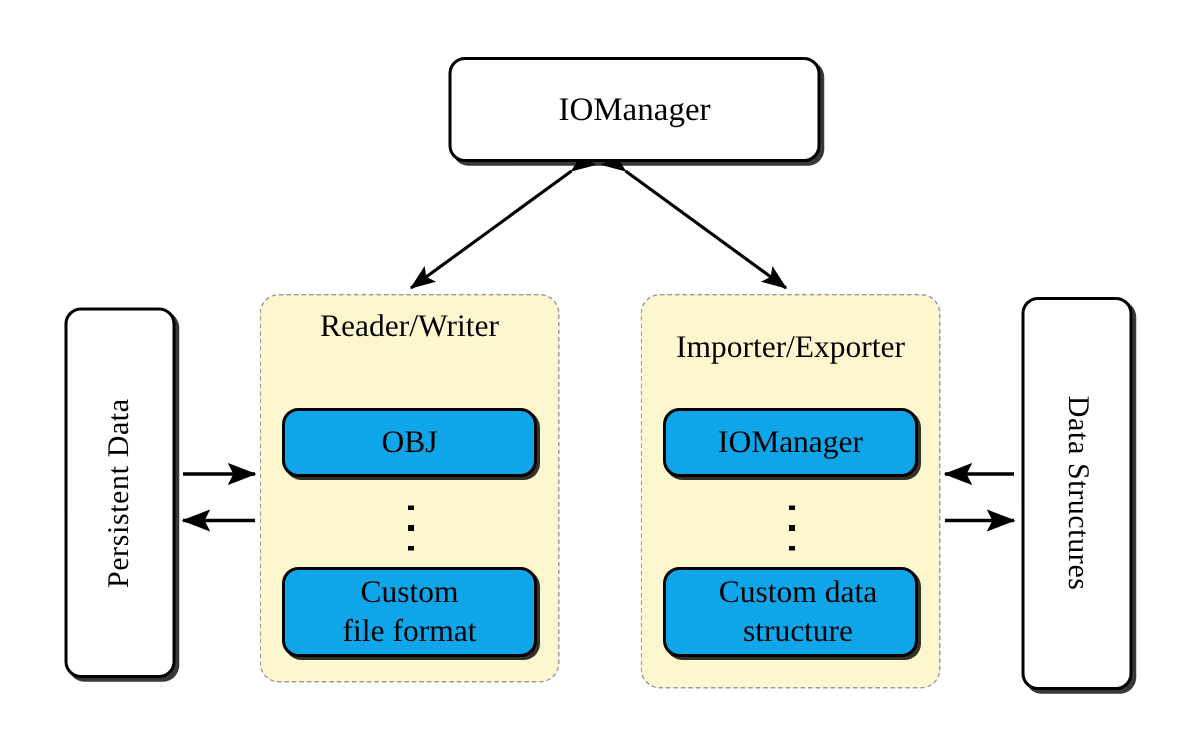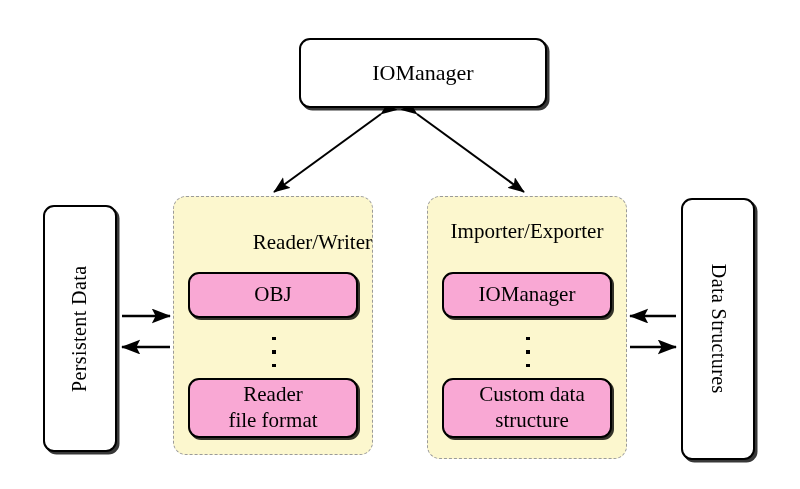--- a/index.html
+++ b/index.html
@@ -72,21 +72,21 @@
     text-align: center;
     font-size: 21px;
     white-space: nowrap;
     color: #000000;
   }
 
   
   .item {
     position: absolute;
     box-sizing: border-box;
-    background: #f9a8d4;
+    background: #0ea5e9;
     border: 2.6px solid #000000;
     border-radius: 11px;
     display: flex;
     align-items: center;
     justify-content: center;
     text-align: center;
     font-size: 21px;
     line-height: 1.22;
     box-shadow: 2px 2px 0 0 rgba(0,0,0,0.80);
   }
@@ -160,34 +160,34 @@
   <div class="box node-side" style="left:43px; top:205px; width:74px; height:247px;">
     <span class="rot-label rot-ccw">Persistent Data</span>
   </div>
 
   <div class="box node-side" style="left:681px; top:198px; width:74px; height:262px;">
     <span class="rot-label rot-cw">Data Structures</span>
   </div>
 
   <div class="panel" style="left:173px; top:196px; width:200px; height:259px;">
 
-    <div class="panel-title" style="top:33px;text-align:right;">Reader/Writer</div>
+    <div class="panel-title" style="top:8px;">Reader/Writer</div>
 
     <div class="item" style="left:14px; top:75px; width:170px; height:46px;">
       <span>OBJ</span>
     </div>
 
     <div class="vdots" style="left:92px; top:140px; width:16px; height:30px;">
       <i></i>
         <i></i>
         <i></i>
     </div>
 
     <div class="item" style="left:14px; top:181px; width:170px; height:60px; white-space:pre-line;">
-      <span>Reader
+      <span>Custom
 file format</span>
     </div>
   </div>
 
   <div class="panel" style="left:427px; top:196px; width:200px; height:263px;">
 
     <div class="panel-title" style="top:22px;">Importer/Exporter</div>
 
     <div class="item" style="left:14px; top:75px; width:170px; height:46px;">
       <span>IOManager</span>

